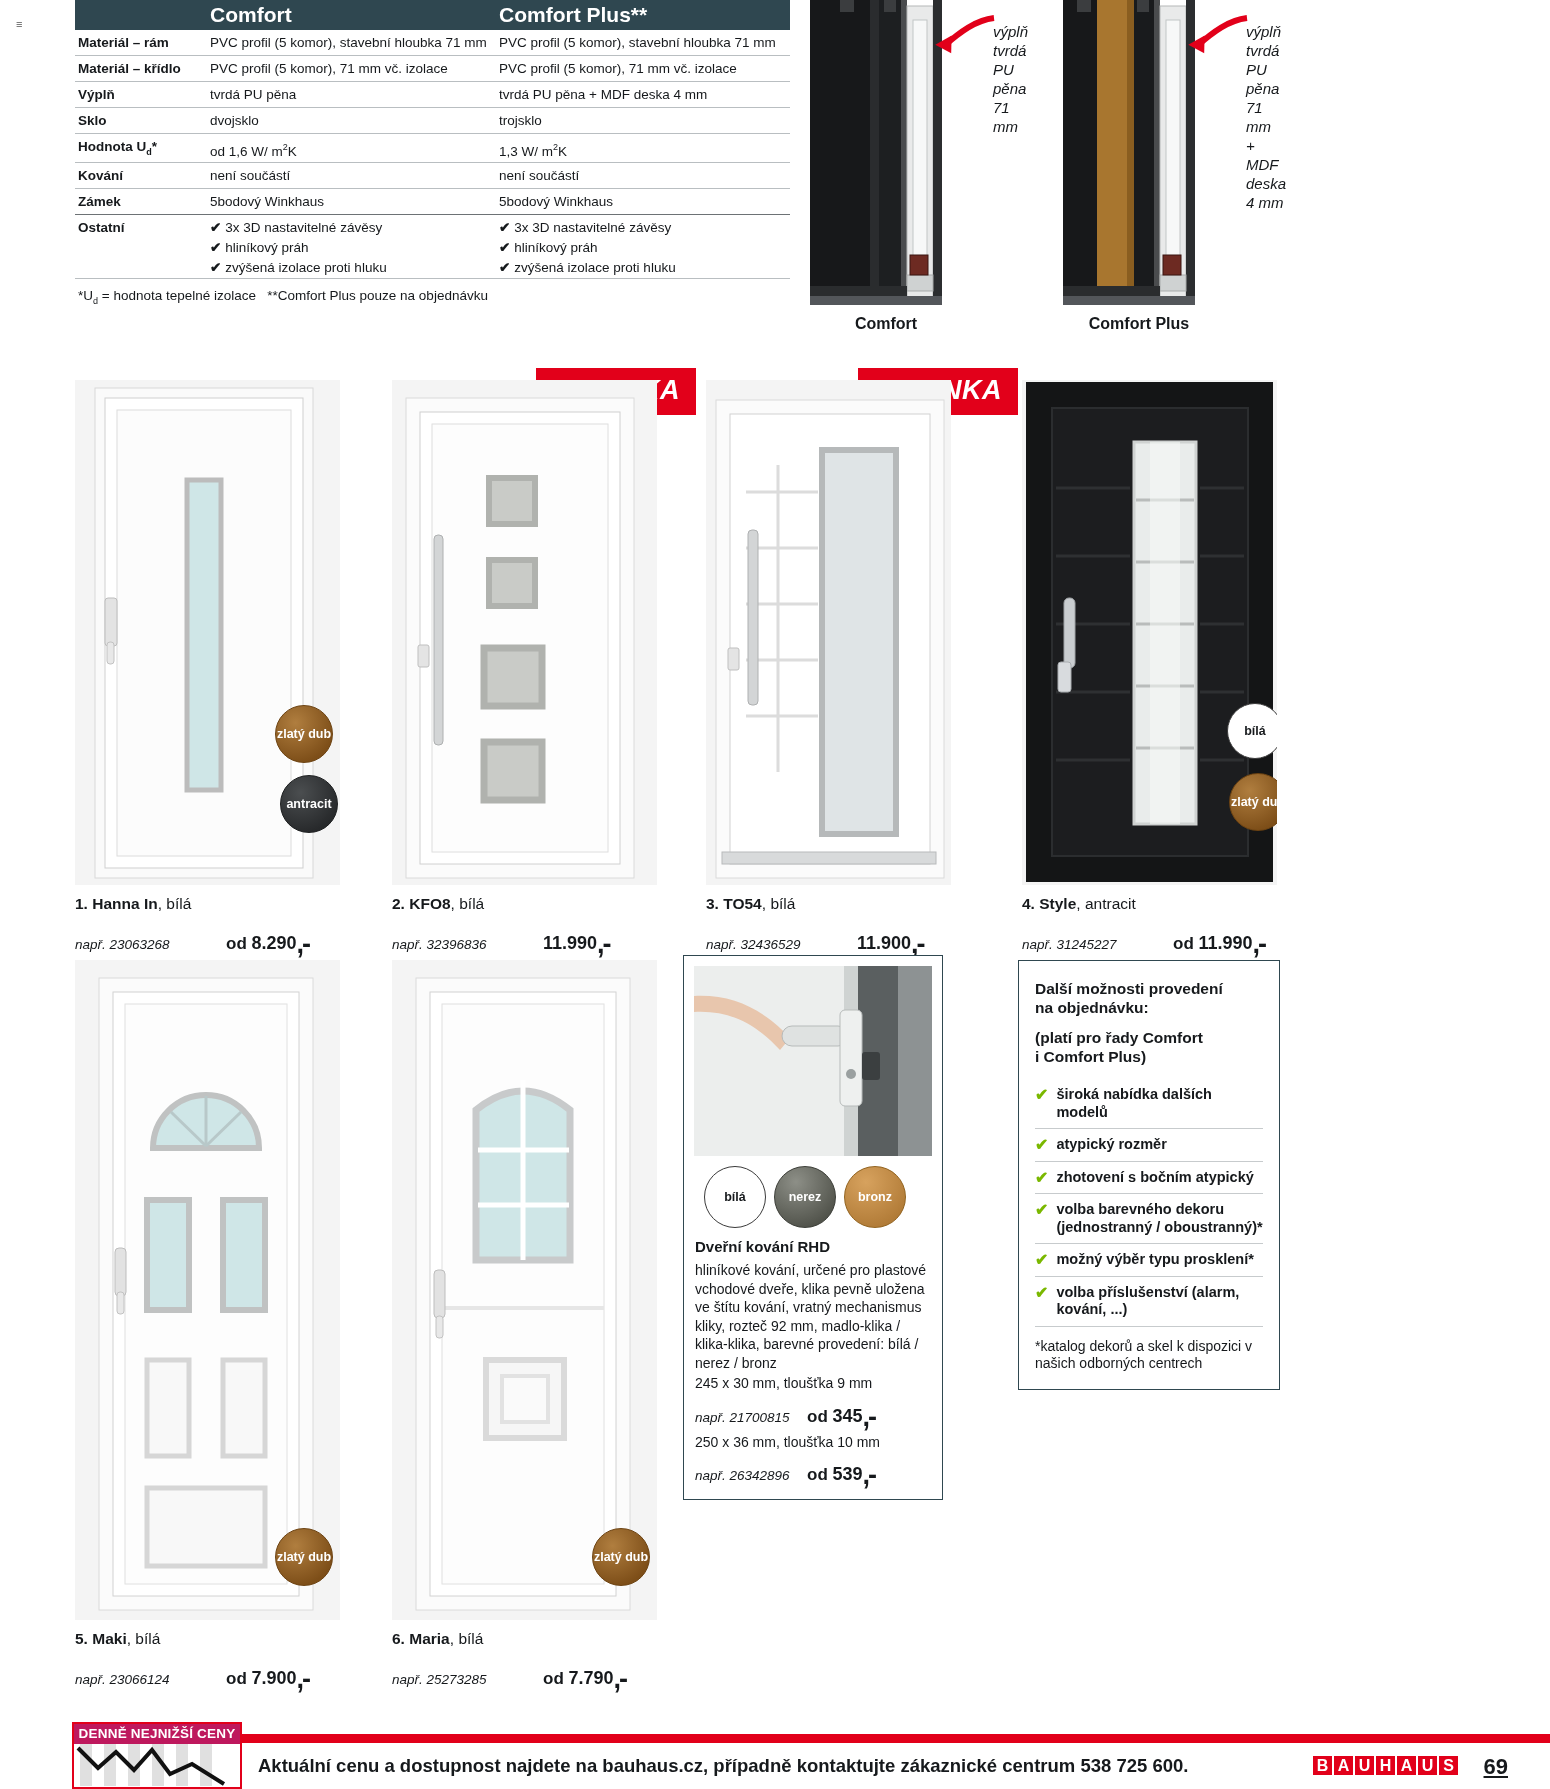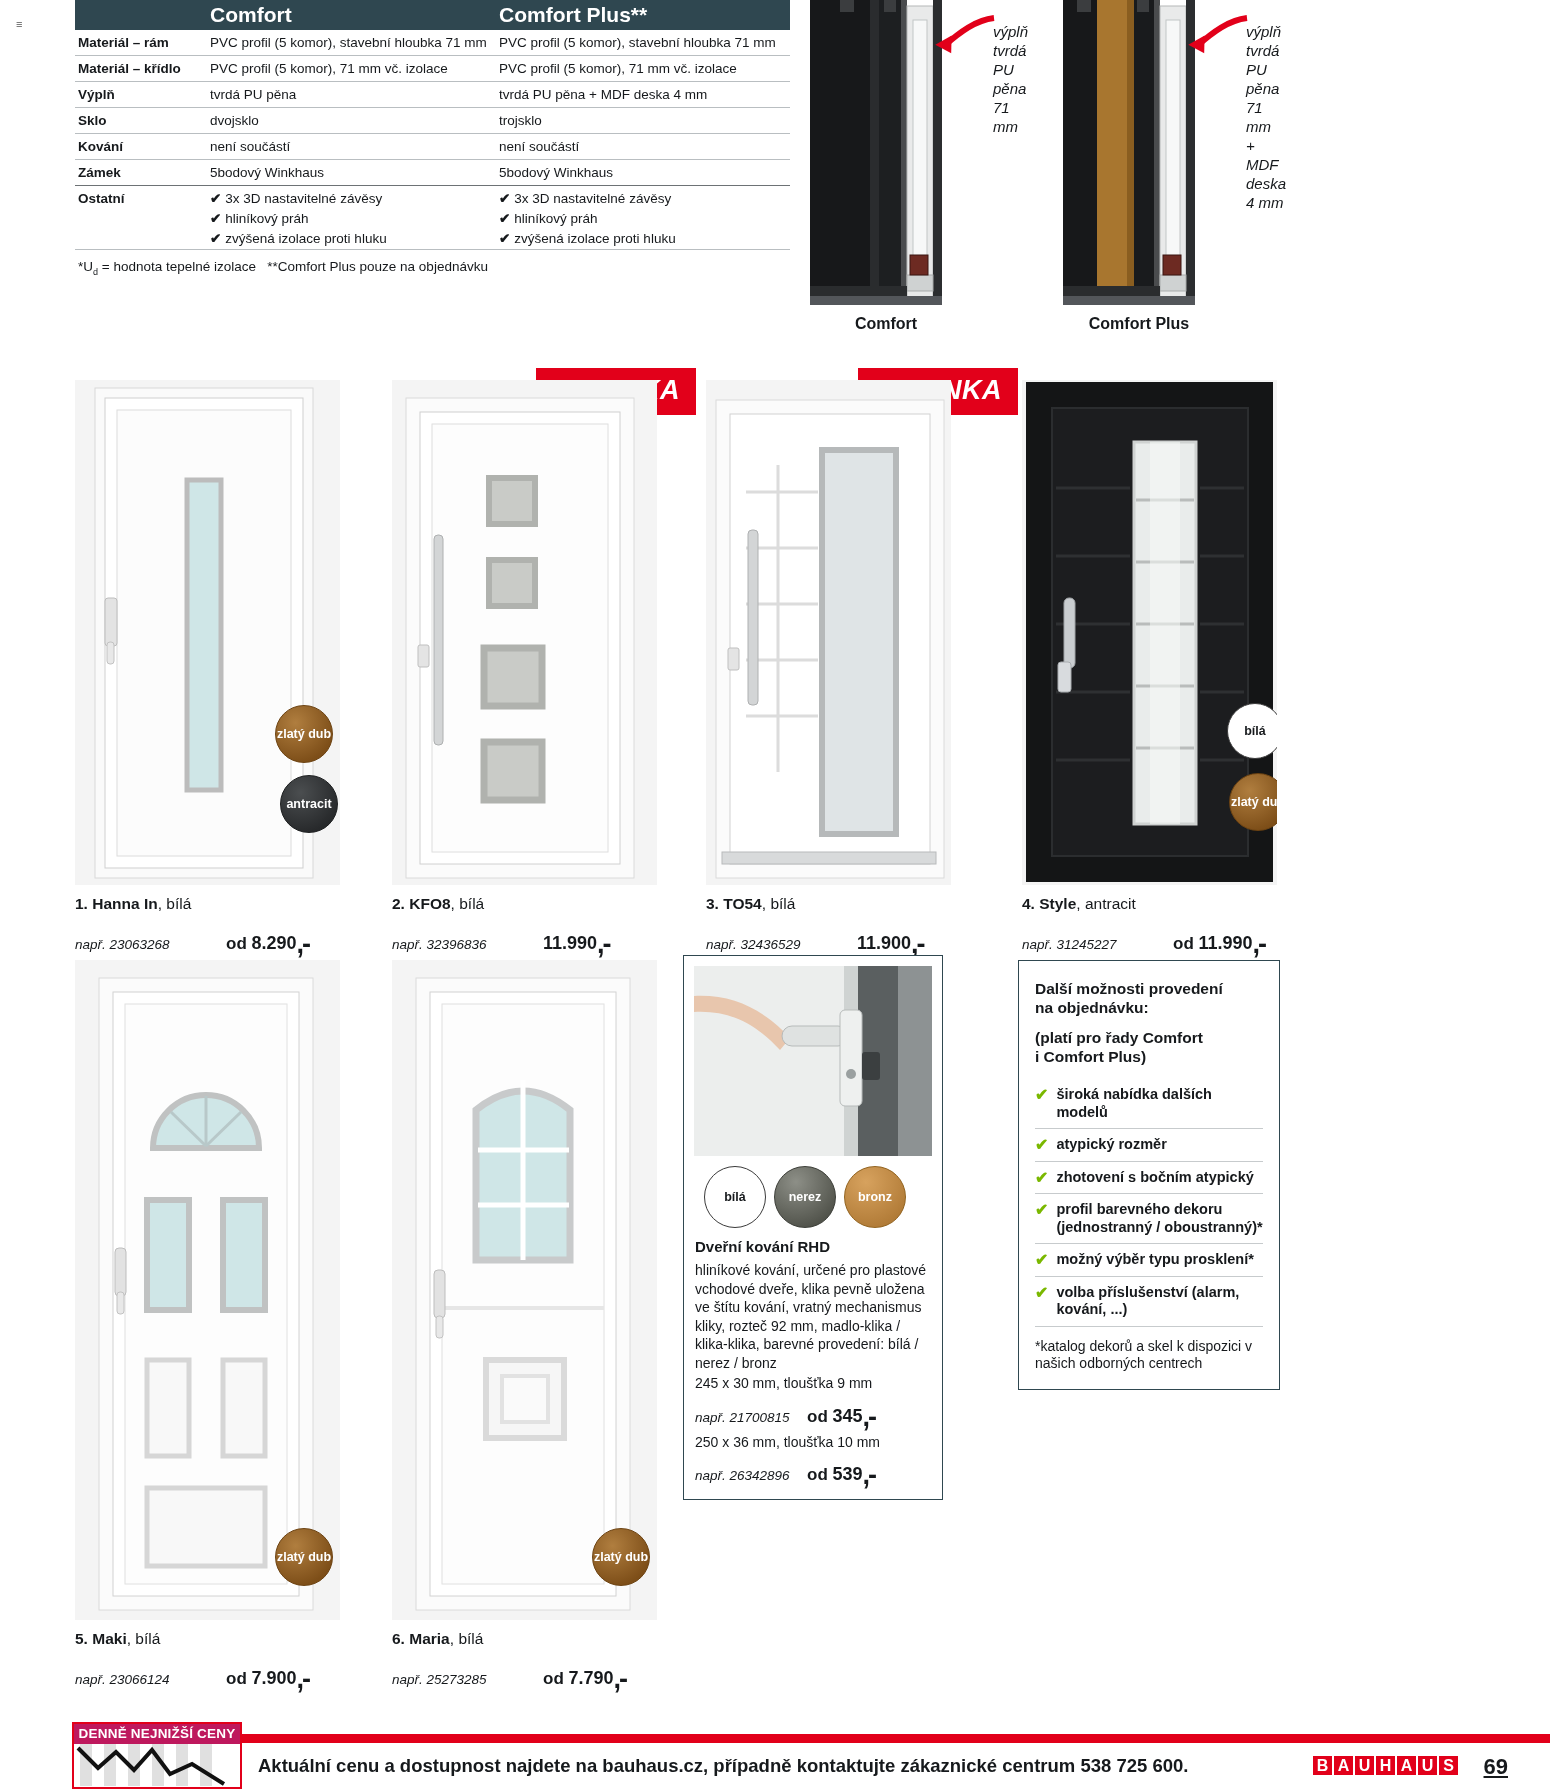--- a/index.html
+++ b/index.html
@@ -121,20 +121,25 @@
       </div>
       <div class="spec-row">
         <div class="c0">Výplň</div>
         <div class="c1">tvrdá PU pěna</div>
         <div class="c2">tvrdá PU pěna + MDF deska 4 mm</div>
       </div>
       <div class="spec-row">
         <div class="c0">Sklo</div>
         <div class="c1">dvojsklo</div>
         <div class="c2">trojsklo</div>
+      </div>
+      <div class="spec-row">
+        <div class="c0">Hodnota U<sub>d</sub>*</div>
+        <div class="c1">od 1,6 W/ m<sup>2</sup>K</div>
+        <div class="c2">1,3 W/ m<sup>2</sup>K</div>
       </div>
       <div class="spec-row">
         <div class="c0">Kování</div>
         <div class="c1">není součástí</div>
         <div class="c2">není součástí</div>
       </div>
       <div class="spec-row">
         <div class="c0">Zámek</div>
         <div class="c1">5bodový Winkhaus</div>
         <div class="c2">5bodový Winkhaus</div>
@@ -483,21 +488,21 @@
       <div class="opt-item">
         <span class="gchk">✔</span>
         <span>atypický rozměr</span>
       </div>
       <div class="opt-item">
         <span class="gchk">✔</span>
         <span>zhotovení s bočním atypický</span>
       </div>
       <div class="opt-item">
         <span class="gchk">✔</span>
-        <span>profil barevného dekoru (jednostranný / oboustranný)*</span>
+        <span>volba barevného dekoru (jednostranný / oboustranný)*</span>
       </div>
       <div class="opt-item">
         <span class="gchk">✔</span>
         <span>možný výběr typu prosklení*</span>
       </div>
       <div class="opt-item">
         <span class="gchk">✔</span>
         <span>volba příslušenství (alarm, kování, ...)</span>
       </div>
     </div>

